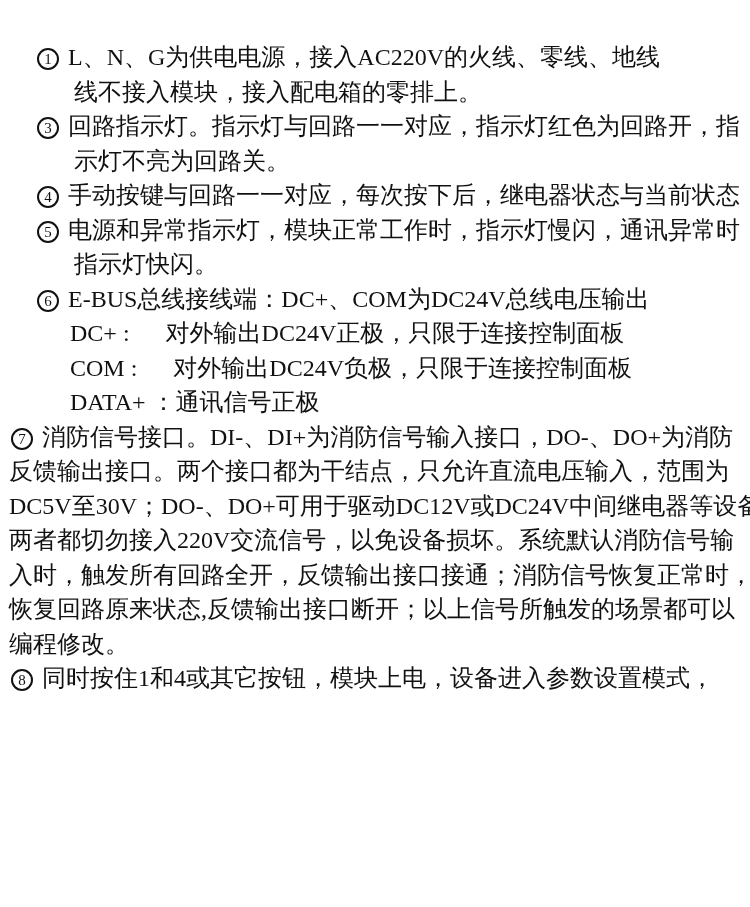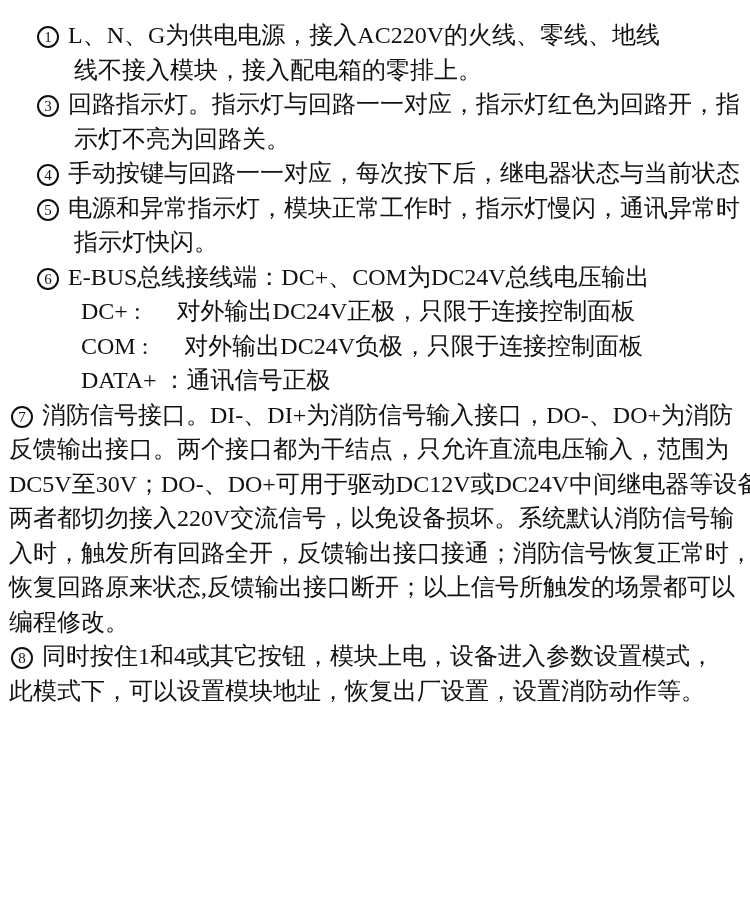--- a/index.html
+++ b/index.html
@@ -6,21 +6,21 @@
     margin: 0;
     padding: 0;
     background: #ffffff;
   }
   .page {
     position: relative;
     width: 750px;
     height: 907px;
     background: #ffffff;
     box-sizing: border-box;
-    padding-top: 18px;
+    padding-top: 40px;
     overflow: hidden;
     font-family: "Liberation Serif", "DejaVu Serif", serif;
     color: #111111;
   }
   .line {
     height: 34.5px;
     line-height: 34.5px;
     font-size: 24px;
     white-space: pre;
     box-sizing: border-box;
@@ -38,21 +38,21 @@
     line-height: 18px;
     text-align: center;
     font-size: 15px;
     font-family: "Liberation Serif", "DejaVu Serif", serif;
     margin-right: 9px;
     vertical-align: 1px;
   }
   
   .l-item  { padding-left: 37px; }  
   .l-cont  { padding-left: 62px; margin-left: 12px; }  
-  .l-cont2 { padding-left: 70px; margin-left: 11px; }  
+  .l-cont2 { padding-left: 70px; }  
   .l-item7 { padding-left: 11px; }  
   .l-flush { padding-left: 9px;  }  
 </style>
 </head>
 <body>
 
 <div class="page">
 
   <div class="line l-item"><span class="circ">1</span><span class="txt">L、N、G为供电电源，接入AC220V的火线、零线、地线</span></div>
 
@@ -88,15 +88,14 @@
   <div class="line l-flush"><span class="txt">两者都切勿接入220V交流信号，以免设备损坏。系统默认消防信号输</span></div>
 
   <div class="line l-flush"><span class="txt">入时，触发所有回路全开，反馈输出接口接通；消防信号恢复正常时，</span></div>
 
   <div class="line l-flush"><span class="txt">恢复回路原来状态,反馈输出接口断开；以上信号所触发的场景都可以</span></div>
 
   <div class="line l-flush"><span class="txt">编程修改。</span></div>
 
   <div class="line l-item7"><span class="circ">8</span><span class="txt">同时按住1和4或其它按钮，模块上电，设备进入参数设置模式，</span></div>
 
-  <div class="line l-flush"><span class="txt">此模式下，可以设置模块地址，恢复出厂设置，设置消防动作等。</span></div>
 
 </div>
 
 </body></html>

